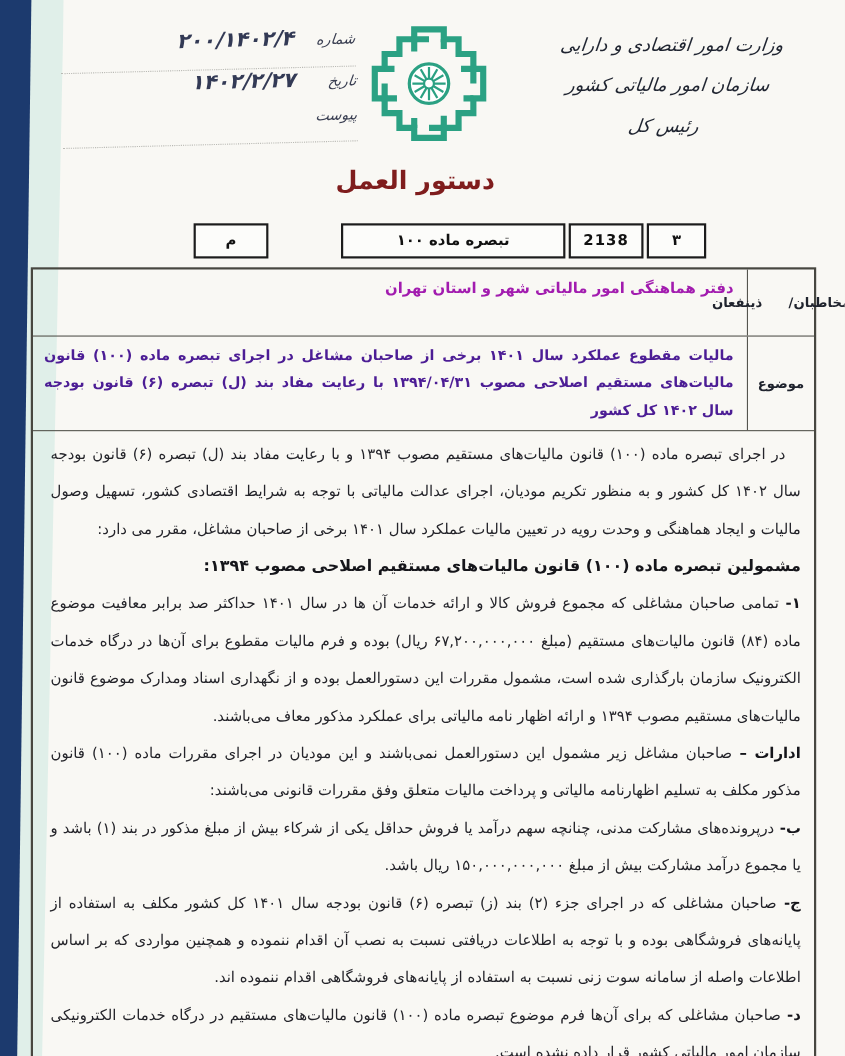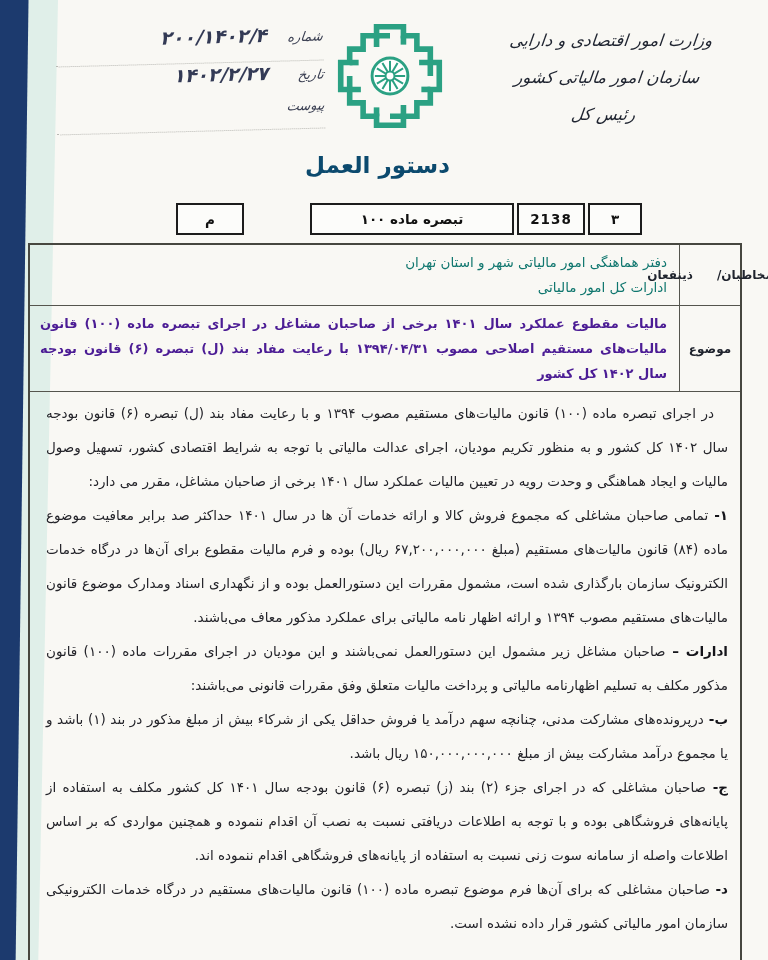--- a/index.html
+++ b/index.html
@@ -63,21 +63,21 @@
     font-weight: bold; font-size: 19px; letter-spacing: 2px;
     color: var(--hand_ink, #333a55);
     transform: skewX(-14deg);
     white-space: nowrap;
   }
   .hand-row.attachment { height: 30px; }
   
   .doc-title {
     position: absolute; top: 152px; left: 0; right: 13px;
     margin: 0; text-align: center;
-    font-size: 23px; font-weight: bold; color: #0c4a6e;
+    font-size: 23px; font-weight: bold; color: #7f1d1d;
     letter-spacing: 1px;
   }
   
   .stamp-row {
     position: absolute; top: 203px; right: 126px;
     display: flex; flex-direction: row; 
     align-items: stretch; gap: 3px;
     height: 32px;
   }
   .stamp-box {
@@ -103,21 +103,21 @@
   }
   .info-label {
     width: 60px; flex: 0 0 60px;
     border-left: 1px solid #55554e;
     display: flex; flex-direction: row; justify-content: center; align-items: center;
     font-size: 12px; font-weight: bold; color: #20242e;
     line-height: 20px; text-align: center; gap: 24px;
   }
   .info-cell { flex: 1 1 auto; padding: 5px 12px 5px 10px; }
   .info-cell.addressees {
-    font-weight: normal; font-size: 13.5px; line-height: 25px; color: #0f766e;
+    font-weight: bold; font-size: 13.5px; line-height: 25px; color: #a21caf;
   }
   .addressees-row { min-height: 60px; }
   .subject-row    { min-height: 56px; }
   .info-cell.subject {
     font-weight: bold; font-size: 13px; line-height: 25px; color: #4c1d95;
     text-align: justify;
   }
   
   .body-text { padding: 4px 12px 0 16px; }
   .body-text p {
@@ -209,31 +209,31 @@
 
   <div class="frame">
 
     <div class="info-row addressees-row">
       <div class="info-label">
         <div>مخاطبان/</div>
         <div>ذینفعان</div>
       </div>
       <div class="info-cell addressees">
         <div>دفتر هماهنگی امور مالیاتی شهر و استان تهران</div>
-        <div>ادارات کل امور مالیاتی</div>
       </div>
     </div>
 
     <div class="info-row subject-row">
       <div class="info-label">موضوع</div>
       <div class="info-cell subject">مالیات مقطوع عملکرد سال ۱۴۰۱ برخی از صاحبان مشاغل در اجرای تبصره ماده (۱۰۰) قانون مالیات‌های مستقیم اصلاحی مصوب ۱۳۹۴/۰۴/۳۱ با رعایت مفاد بند (ل) تبصره (۶) قانون بودجه سال ۱۴۰۲ کل کشور</div>
     </div>
 
     <div class="body-text">
       <p class="intro">در اجرای تبصره ماده (۱۰۰) قانون مالیات‌های مستقیم مصوب ۱۳۹۴ و با رعایت مفاد بند (ل) تبصره (۶) قانون بودجه سال ۱۴۰۲ کل کشور و به منظور تکریم مودیان، اجرای عدالت مالیاتی با توجه به شرایط اقتصادی کشور، تسهیل وصول مالیات و ایجاد هماهنگی و وحدت رویه در تعیین مالیات عملکرد سال ۱۴۰۱ برخی از صاحبان مشاغل، مقرر می دارد:</p>
+      <p class="heading">مشمولین تبصره ماده (۱۰۰) قانون مالیات‌های مستقیم اصلاحی مصوب ۱۳۹۴:</p>
       <p><span class="b">۱- </span><span>تمامی صاحبان مشاغلی که مجموع فروش کالا و ارائه خدمات آن ها در سال ۱۴۰۱ حداکثر صد برابر معافیت موضوع ماده (۸۴) قانون مالیات‌های مستقیم (مبلغ ۶۷,۲۰۰,۰۰۰,۰۰۰ ریال) بوده و فرم مالیات مقطوع برای آن‌ها در درگاه خدمات الکترونیک سازمان بارگذاری شده است، مشمول مقررات این دستورالعمل بوده و از نگهداری اسناد ومدارک موضوع قانون مالیات‌های مستقیم مصوب ۱۳۹۴ و ارائه اظهار نامه مالیاتی برای عملکرد مذکور معاف می‌باشند.</span></p>
       <p><span class="b">ادارات – </span><span>صاحبان مشاغل زیر مشمول این دستورالعمل نمی‌باشند و این مودیان در اجرای مقررات ماده (۱۰۰) قانون مذکور مکلف به تسلیم اظهارنامه مالیاتی و پرداخت مالیات متعلق وفق مقررات قانونی می‌باشند:</span></p>
       <p><span class="b">ب- </span><span>درپرونده‌های مشارکت مدنی، چنانچه سهم درآمد یا فروش حداقل یکی از شرکاء بیش از مبلغ مذکور در بند (۱) باشد و یا مجموع درآمد مشارکت بیش از مبلغ ۱۵۰,۰۰۰,۰۰۰,۰۰۰ ریال باشد.</span></p>
       <p><span class="b">ج- </span><span>صاحبان مشاغلی که در اجرای جزء (۲) بند (ز) تبصره (۶) قانون بودجه سال ۱۴۰۱ کل کشور مکلف به استفاده از پایانه‌های فروشگاهی بوده و با توجه به اطلاعات دریافتی نسبت به نصب آن اقدام ننموده و همچنین مواردی که بر اساس اطلاعات واصله از سامانه سوت زنی نسبت به استفاده از پایانه‌های فروشگاهی اقدام ننموده اند.</span></p>
       <p><span class="b">د- </span><span>صاحبان مشاغلی که برای آن‌ها فرم موضوع تبصره ماده (۱۰۰) قانون مالیات‌های مستقیم در درگاه خدمات الکترونیکی سازمان امور مالیاتی کشور قرار داده نشده است.</span></p>
     </div>
 
   </div>
 </div>
 

